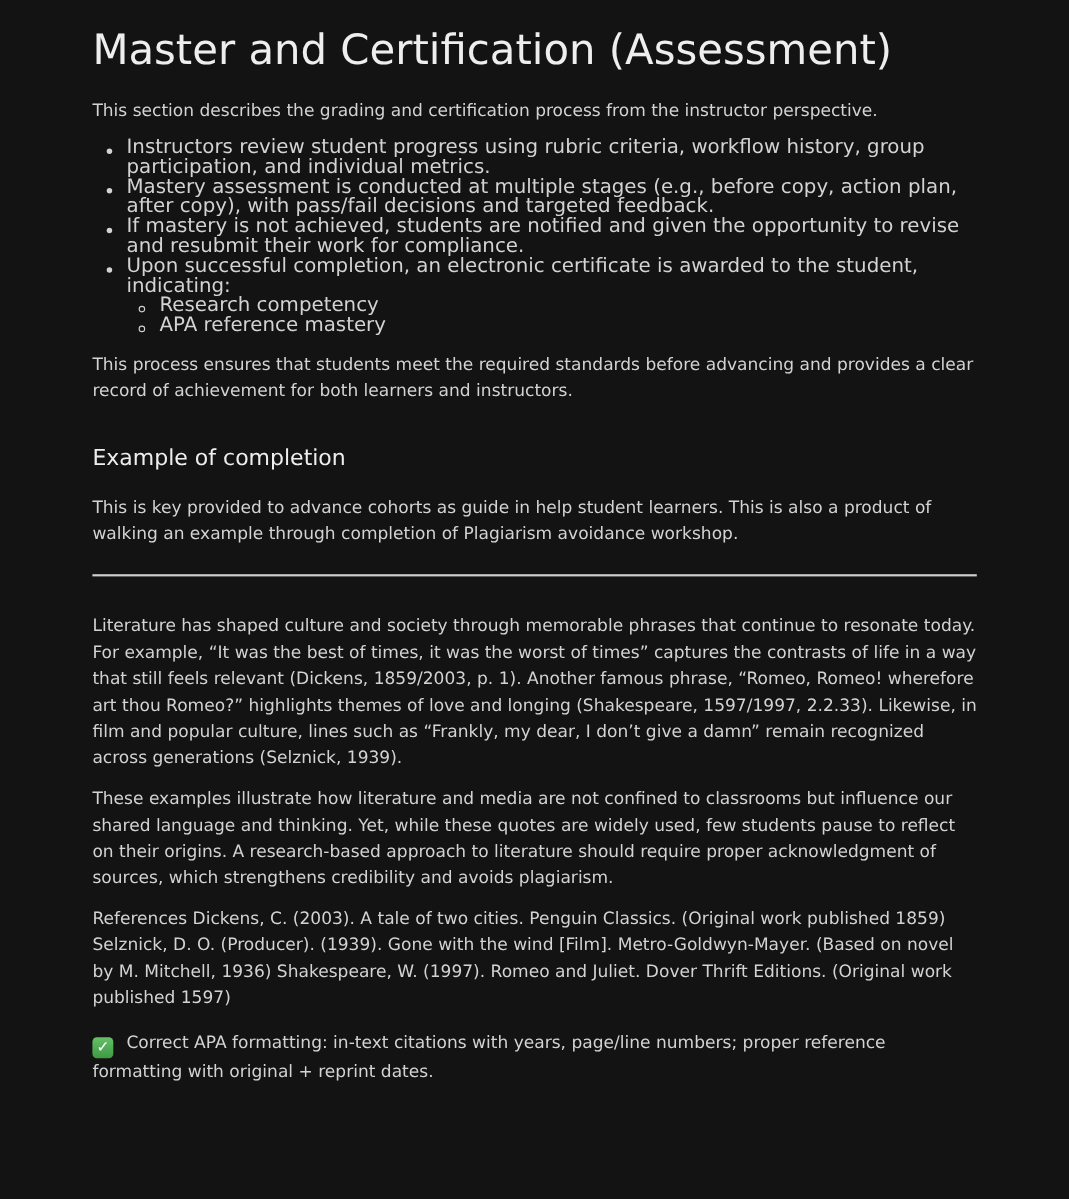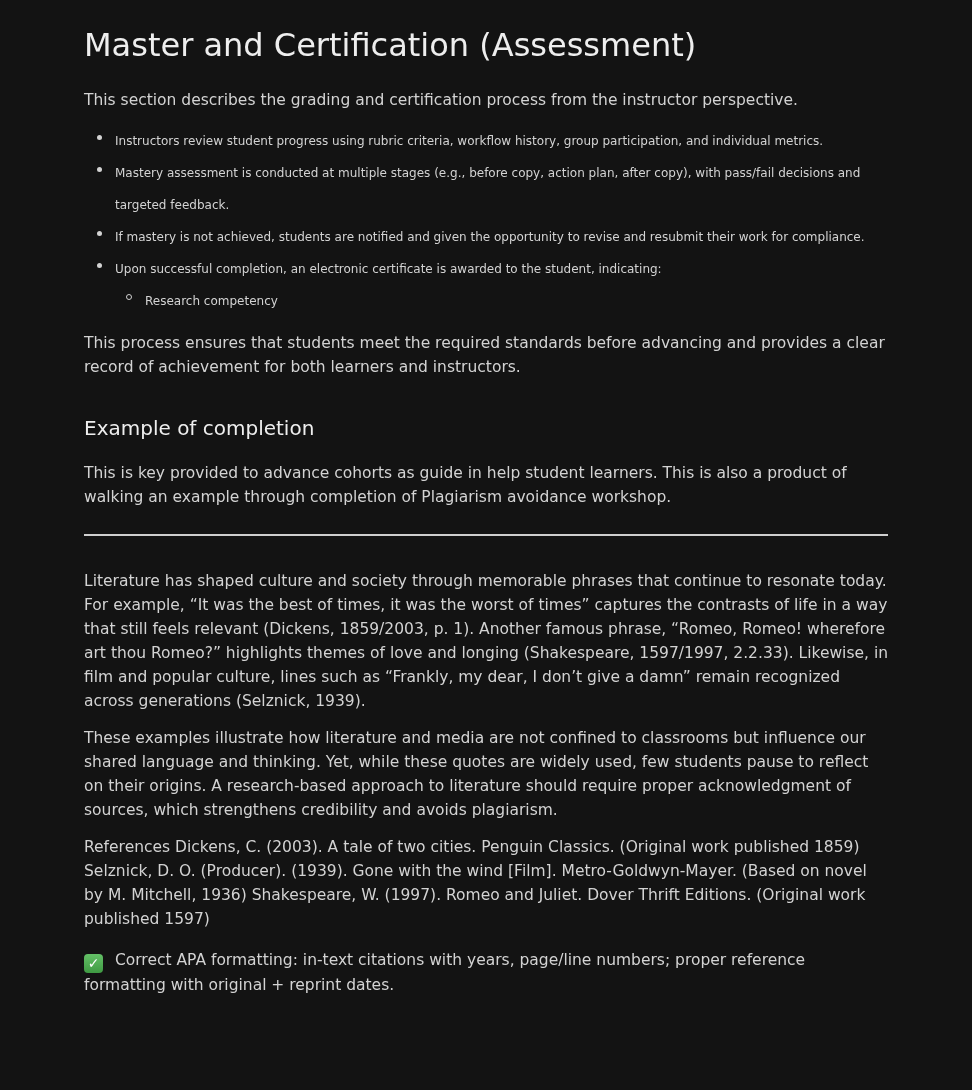--- a/index.html
+++ b/index.html
@@ -13,21 +13,21 @@
     background: #131313;
     color: #d3d3d3;
     font-family: "DejaVu Sans", "Liberation Sans", sans-serif;
   }
   .page {
     width: 804px;
     margin: 0 auto;
     padding-top: 26px;
   }
   h1 {
-    font-size: 32px;
+    font-size: 38px;
     font-weight: 500;
     line-height: 39px;
     color: #eeeeee;
     margin: 0 0 23px 0;
   }
   h2 {
     font-size: 20px;
     font-weight: 500;
     line-height: 32px;
     color: #eeeeee;
@@ -35,22 +35,22 @@
   }
   p {
     font-size: 15.5px;
     line-height: 24px;
     margin: 0 0 13px 0;
   }
   ul.list-l1 {
     list-style: none;
     margin: 3px 0 14px 0;
     padding: 0;
-    font-size: 12px;
-    line-height: 32px;
+    font-size: 18px;
+    line-height: 18px;
   }
   .list-l1 > li {
     position: relative;
     padding-left: 31px;
   }
   .list-l1 > li::before {
     content: "";
     position: absolute;
     left: 13px;
     top: 10px;
@@ -120,20 +120,23 @@
     </li>
     <li>
       <span>If mastery is not achieved, students are notified and given the opportunity to revise and resubmit their work for compliance.</span>
     </li>
     <li>
       <span>Upon successful completion, an electronic certificate is awarded to the student, indicating:</span>
       <ul class="list-l2">
         <li>
           <span>Research competency</span>
         </li>
+        <li>
+          <span>APA reference mastery</span>
+        </li>
       </ul>
     </li>
   </ul>
 
   <p>This process ensures that students meet the required standards before advancing and provides a clear record of achievement for both learners and instructors.</p>
 
   <h2>Example of completion</h2>
 
   <p>This is key provided to advance cohorts as guide in help student learners. This is also a product of walking an example through completion of Plagiarism avoidance workshop.</p>
 

